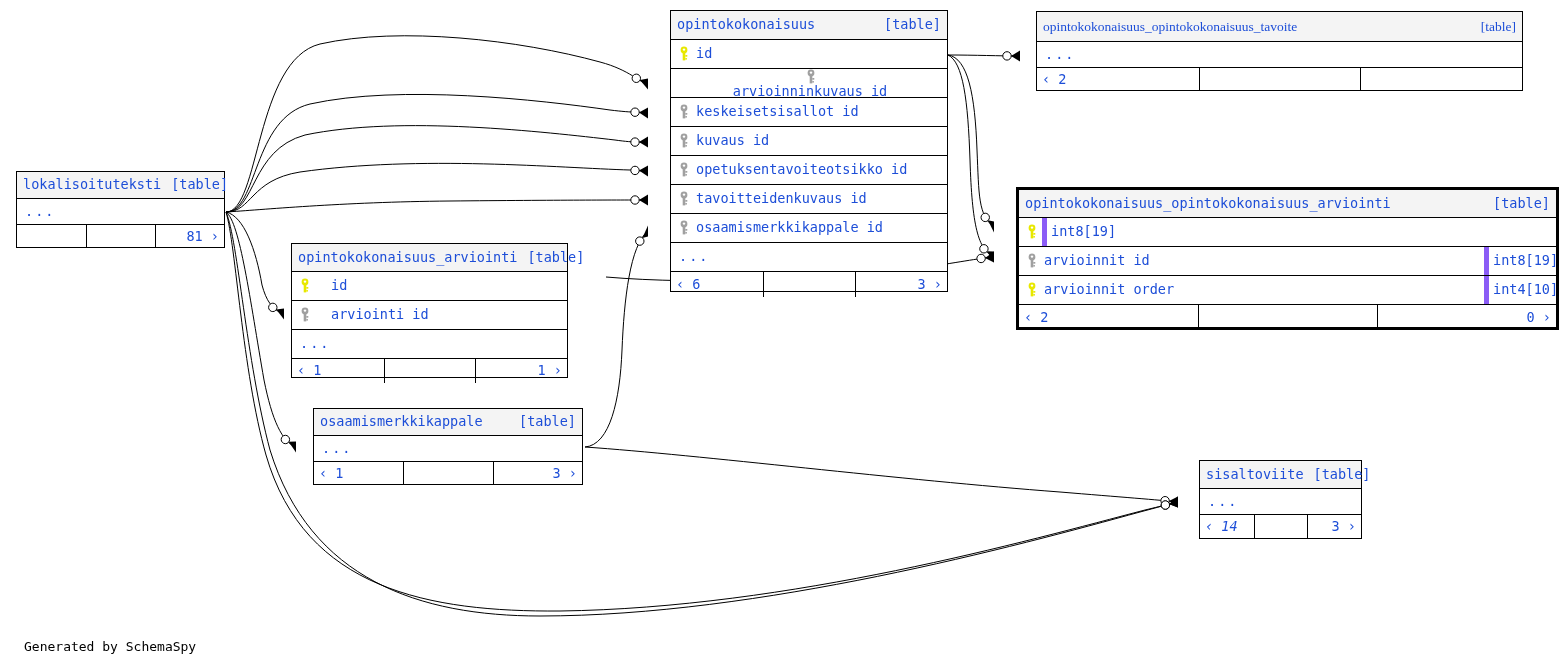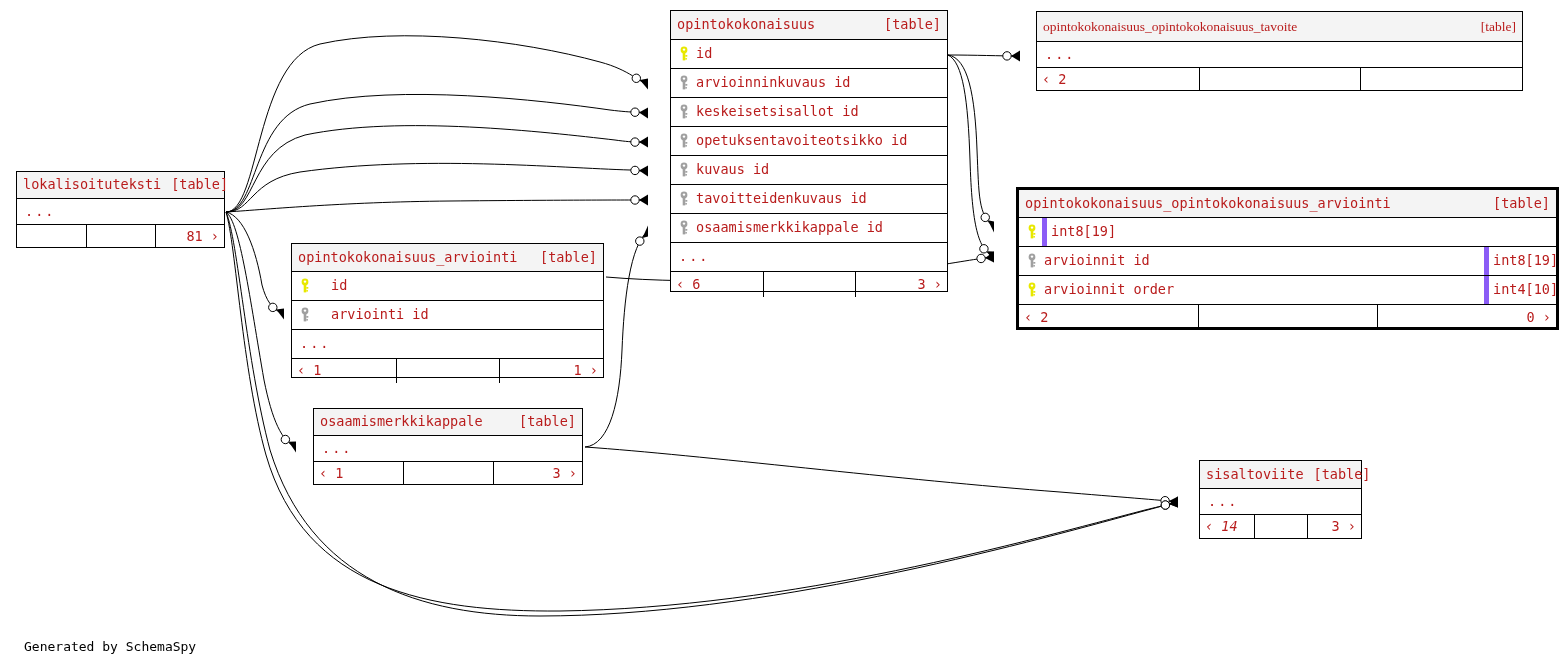--- a/index.html
+++ b/index.html
@@ -30,21 +30,21 @@
     z-index: 1;
   }
   .table-node {
     position: absolute;
     background: #ffffff;
     border: 1px solid #000000;
     box-sizing: border-box;
     z-index: 2;
     font-size: 13.5px;
     line-height: 1;
-    color: #b91c1c;
+    color: #1d4ed8;
   }
   .table-node.highlight {
     border: 3px solid #000000;
   }
   .tbl-header {
     background: #f4f4f4;
     border-bottom: 1px solid #000000;
     box-sizing: border-box;
     display: flex;
     align-items: center;
@@ -222,21 +222,21 @@
         <div class="tbl-row" style="height: 29px;">
           <span class="keyicon"><svg width="16" height="16" viewBox="0 0 16 16" xmlns="http://www.w3.org/2000/svg">
               <circle cx="8" cy="4" r="3.4" fill="#e8e800"></circle>
               <circle cx="8" cy="3.6" r="1.2" fill="#ffffff"></circle>
               <rect x="6.7" y="6.4" width="2.6" height="8.0" fill="#e8e800"></rect>
               <rect x="9.3" y="9.0" width="2.0" height="1.7" fill="#e8e800"></rect>
               <rect x="9.3" y="12.0" width="1.6" height="1.6" fill="#e8e800"></rect>
             </svg></span>
           <span class="colname">id</span>
         </div>
-        <div class="tbl-row" style="height: 29px;">
+        <div class="tbl-row" style="height: 29px; flex-direction: column;">
           <span class="keyicon"><svg width="16" height="16" viewBox="0 0 16 16" xmlns="http://www.w3.org/2000/svg">
               <circle cx="8" cy="4" r="3.4" fill="#a0a0a0"></circle>
               <circle cx="8" cy="3.6" r="1.2" fill="#ffffff"></circle>
               <rect x="6.7" y="6.4" width="2.6" height="8.0" fill="#a0a0a0"></rect>
               <rect x="9.3" y="9.0" width="2.0" height="1.7" fill="#a0a0a0"></rect>
               <rect x="9.3" y="12.0" width="1.6" height="1.6" fill="#a0a0a0"></rect>
             </svg></span>
           <span class="colname">arvioinninkuvaus_id</span>
         </div>
         <div class="tbl-row" style="height: 29px;">
@@ -250,31 +250,31 @@
           <span class="colname">keskeisetsisallot_id</span>
         </div>
         <div class="tbl-row" style="height: 29px;">
           <span class="keyicon"><svg width="16" height="16" viewBox="0 0 16 16" xmlns="http://www.w3.org/2000/svg">
               <circle cx="8" cy="4" r="3.4" fill="#a0a0a0"></circle>
               <circle cx="8" cy="3.6" r="1.2" fill="#ffffff"></circle>
               <rect x="6.7" y="6.4" width="2.6" height="8.0" fill="#a0a0a0"></rect>
               <rect x="9.3" y="9.0" width="2.0" height="1.7" fill="#a0a0a0"></rect>
               <rect x="9.3" y="12.0" width="1.6" height="1.6" fill="#a0a0a0"></rect>
             </svg></span>
+          <span class="colname">kuvaus_id</span>
+        </div>
+        <div class="tbl-row" style="height: 29px;">
+          <span class="keyicon"><svg width="16" height="16" viewBox="0 0 16 16" xmlns="http://www.w3.org/2000/svg">
+              <circle cx="8" cy="4" r="3.4" fill="#a0a0a0"></circle>
+              <circle cx="8" cy="3.6" r="1.2" fill="#ffffff"></circle>
+              <rect x="6.7" y="6.4" width="2.6" height="8.0" fill="#a0a0a0"></rect>
+              <rect x="9.3" y="9.0" width="2.0" height="1.7" fill="#a0a0a0"></rect>
+              <rect x="9.3" y="12.0" width="1.6" height="1.6" fill="#a0a0a0"></rect>
+            </svg></span>
           <span class="colname">opetuksentavoiteotsikko_id</span>
-        </div>
-        <div class="tbl-row" style="height: 29px;">
-          <span class="keyicon"><svg width="16" height="16" viewBox="0 0 16 16" xmlns="http://www.w3.org/2000/svg">
-              <circle cx="8" cy="4" r="3.4" fill="#a0a0a0"></circle>
-              <circle cx="8" cy="3.6" r="1.2" fill="#ffffff"></circle>
-              <rect x="6.7" y="6.4" width="2.6" height="8.0" fill="#a0a0a0"></rect>
-              <rect x="9.3" y="9.0" width="2.0" height="1.7" fill="#a0a0a0"></rect>
-              <rect x="9.3" y="12.0" width="1.6" height="1.6" fill="#a0a0a0"></rect>
-            </svg></span>
-          <span class="colname">kuvaus_id</span>
         </div>
         <div class="tbl-row" style="height: 29px; align-items: center;">
           <span class="keyicon"><svg width="16" height="16" viewBox="0 0 16 16" xmlns="http://www.w3.org/2000/svg">
               <circle cx="8" cy="4" r="3.4" fill="#a0a0a0"></circle>
               <circle cx="8" cy="3.6" r="1.2" fill="#ffffff"></circle>
               <rect x="6.7" y="6.4" width="2.6" height="8.0" fill="#a0a0a0"></rect>
               <rect x="9.3" y="9.0" width="2.0" height="1.7" fill="#a0a0a0"></rect>
               <rect x="9.3" y="12.0" width="1.6" height="1.6" fill="#a0a0a0"></rect>
             </svg></span>
           <span class="colname">tavoitteidenkuvaus_id</span>
@@ -348,21 +348,21 @@
             </svg></span>
           <span class="colname">arvioinnit_order</span>
           <span class="coltype" style="width: 72px;">int4[10]</span>
         </div>
         <div class="tbl-footer" style="height: 25px;">
           <div class="cell left" style="width: 181px;">‹ 2</div>
           <div class="cell mid" style="width: 181px;"></div>
           <div class="cell right" style="width: 181px;">0 ›</div>
         </div>
       </div>
-      <div class="table-node" style="left: 291px; top: 243px; width: 313px; height: 135px;">
+      <div class="table-node" style="left: 291px; top: 243px; width: 277px; height: 135px;">
         <div class="tbl-header" style="height: 28px;">
           <span class="tname">opintokokonaisuus_arviointi</span>
           <span class="tkind">[table]</span>
         </div>
         <div class="tbl-row indent" style="height: 29px;">
           <span class="keyicon"><svg width="16" height="16" viewBox="0 0 16 16" xmlns="http://www.w3.org/2000/svg">
               <circle cx="8" cy="4" r="3.4" fill="#e8e800"></circle>
               <circle cx="8" cy="3.6" r="1.2" fill="#ffffff"></circle>
               <rect x="6.7" y="6.4" width="2.6" height="8.0" fill="#e8e800"></rect>
               <rect x="9.3" y="9.0" width="2.0" height="1.7" fill="#e8e800"></rect>

